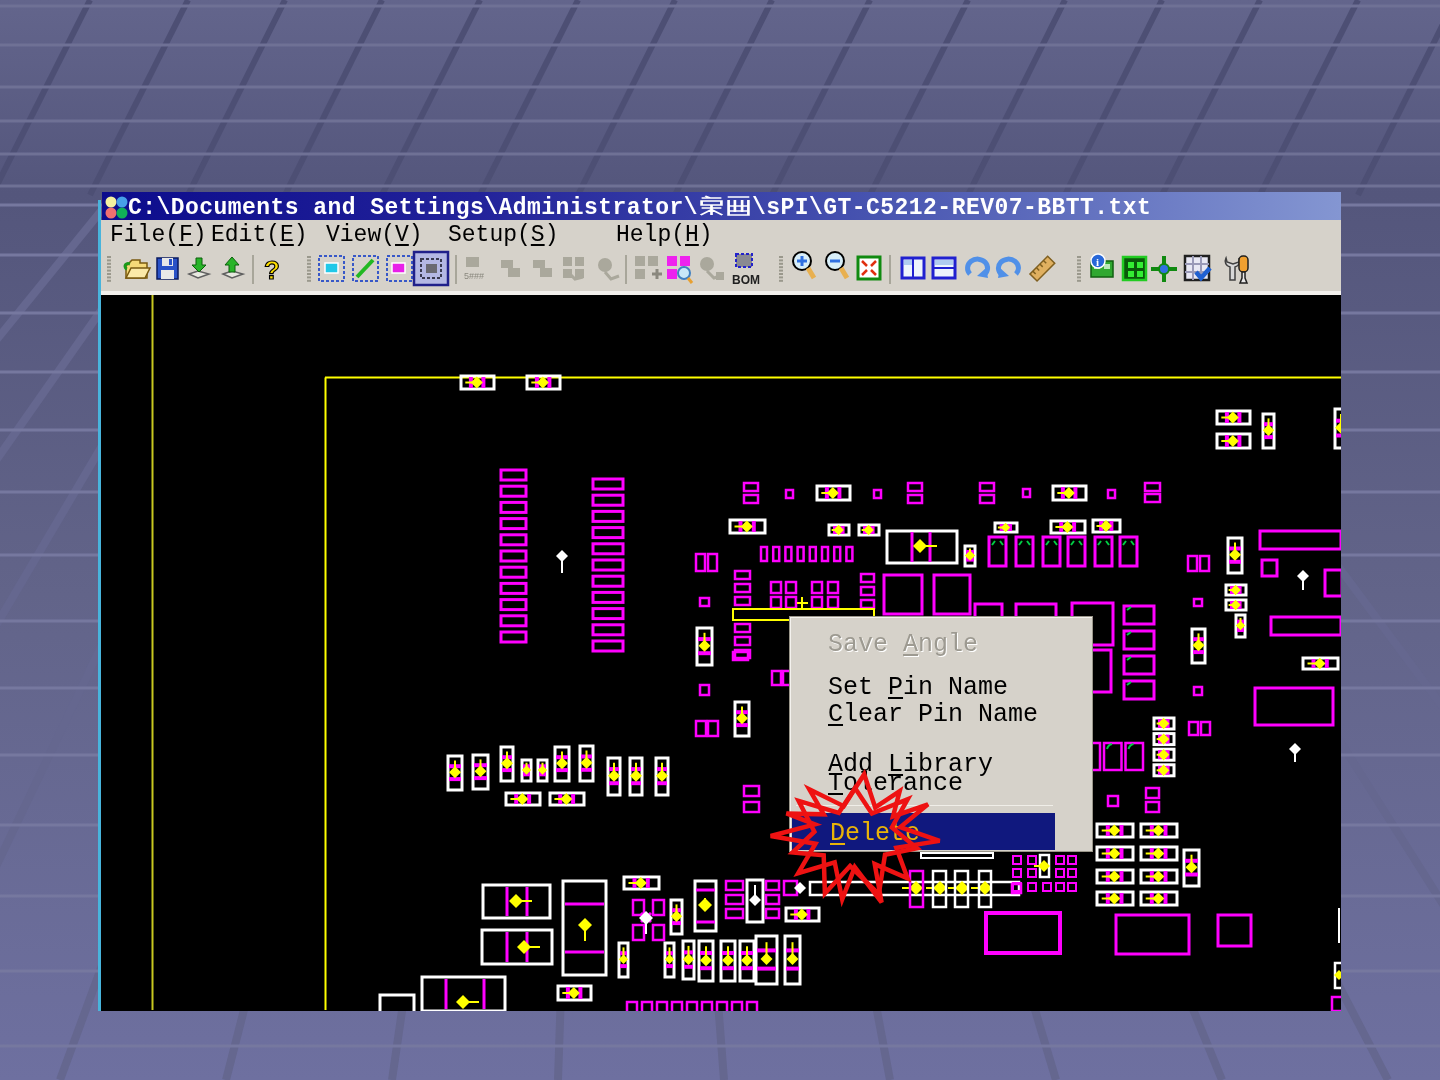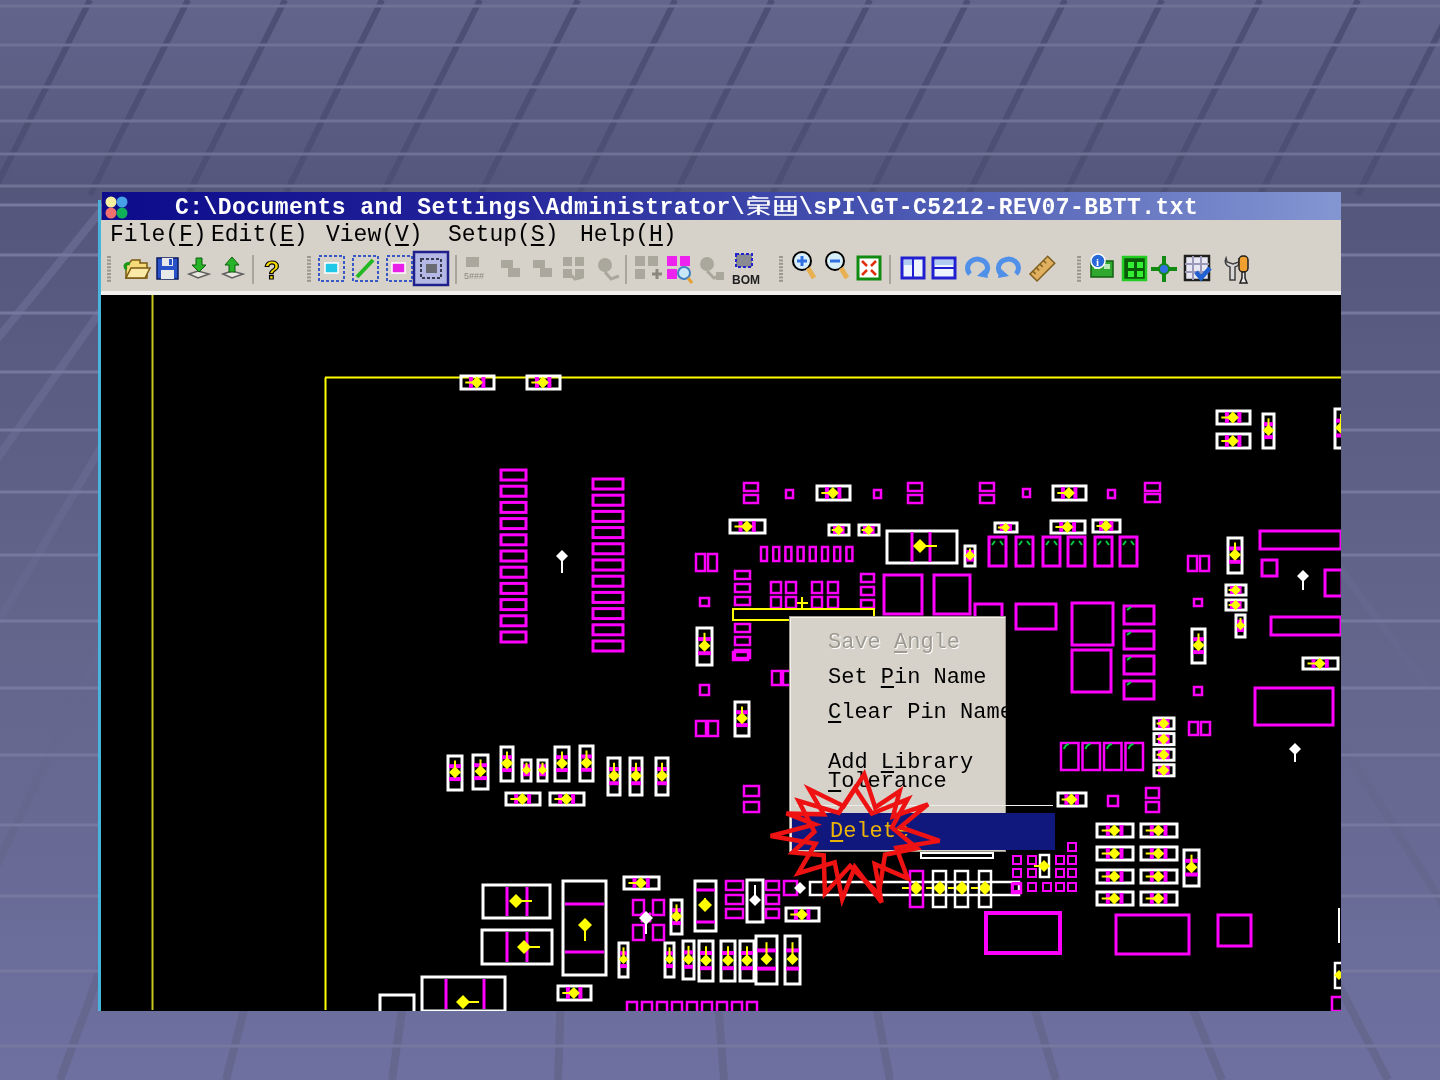--- a/index.html
+++ b/index.html
@@ -1,25 +1,25 @@
 <!DOCTYPE html>
 <html><head><meta charset="utf-8"><style>
 html,body{margin:0;padding:0;width:1440px;height:1080px;overflow:hidden;background:#5c5e84;}
 *{box-sizing:border-box;}
 .abs{position:absolute;}
 body{font-family:"Liberation Mono",monospace;}
 #titlebar{left:102px;top:192px;width:1239px;height:28px;background:linear-gradient(90deg,#0c0c8c 0%,#22229a 30%,#4450ae 60%,#8496d2 100%);}
-#titletext{left:128px;top:195px;width:1240px;height:26px;color:#fff;font-size:23px;font-weight:bold;white-space:nowrap;overflow:hidden;letter-spacing:0.45px;margin-left:47px;}
+#titletext{left:128px;top:195px;width:1240px;height:26px;color:#fff;font-size:23px;font-weight:bold;white-space:nowrap;overflow:hidden;letter-spacing:0.45px;}
 #menubar{left:100px;top:220px;width:1241px;height:28px;background:#d6d2ca;color:#000;font-size:23px;}
 #menubar span{position:absolute;top:2px;}
 #toolbar{left:100px;top:248px;width:1241px;height:43px;background:#d6d2ca;}
 #tbline{left:100px;top:291px;width:1241px;height:4px;background:#f2f0ec;}
 #canvas{left:100px;top:295px;width:1241px;height:716px;background:#000;}
 #leftedge{left:98px;top:200px;width:3px;height:811px;background:#48b4dc;}
-#ctxmenu{left:789px;top:616px;width:217px;height:236px;background:#d6d2ca;border:1px solid #9a968a;box-shadow:inset 1px 1px 0 #f4f2ee;font-size:22px;color:#000;}
+#ctxmenu{left:789px;top:616px;width:304px;height:236px;background:#d6d2ca;border:1px solid #9a968a;box-shadow:inset 1px 1px 0 #f4f2ee;font-size:25px;color:#000;}
 .mi{position:absolute;left:38px;white-space:nowrap;}
 .dis{color:#9d9a91;text-shadow:1px 1px 0 #ffffff;}
 #delbar{position:absolute;left:2px;top:196px;width:263px;height:37px;background:#10187e;}
 #delbar .mi{color:#eab308;top:6px;}
 #sepline{position:absolute;left:6px;top:188px;width:257px;height:1px;background:#9a968a;border-bottom:1px solid #f0eee8;}
 u{text-decoration:underline;text-underline-offset:3px;}
 </style></head><body>
 <svg class="abs" id="bg" width="1440" height="1080" viewBox="0 0 1440 1080" style="left:0;top:0">
 <defs>
       <linearGradient id="bgg" x1="0" y1="0" x2="0" y2="1">
@@ -105,21 +105,21 @@
     </svg><svg width="27" height="22" viewBox="0 0 15 22" style="vertical-align:-3px" preserveAspectRatio="none">
       <g stroke="#fff" stroke-width="1.5" fill="none">
         <path d="M1.5 2 h12 M2 5 v15 h11 v-15 M5.5 5 v12 M9.5 5 v12 M2 11 h11 M2 16 h11"></path>
       </g>
     </svg>\sPI\GT-C5212-REV07-BBTT.txt</div>
 <div class="abs" id="menubar">
 <span style="left:10px">File(<u>F</u>)</span>
 <span style="left:111px">Edit(<u>E</u>)</span>
 <span style="left:226px">View(<u>V</u>)</span>
 <span style="left:348px">Setup(<u>S</u>)</span>
-<span style="left:480px">Help(<u>H</u>)</span>
+<span style="left:516px">Help(<u>H</u>)</span>
 </div>
 <div class="abs" id="toolbar"></div>
 <svg class="abs" id="tbicons" width="1241" height="43" viewBox="0 0 1241 43" style="left:100px;top:248px">
 <rect x="7" y="8.0" width="4" height="2" fill="#9a988c"></rect>
     <rect x="7" y="11.4" width="4" height="2" fill="#9a988c"></rect>
     <rect x="7" y="14.8" width="4" height="2" fill="#9a988c"></rect>
     <rect x="7" y="18.2" width="4" height="2" fill="#9a988c"></rect>
     <rect x="7" y="21.6" width="4" height="2" fill="#9a988c"></rect>
     <rect x="7" y="25.0" width="4" height="2" fill="#9a988c"></rect>
     <rect x="7" y="28.4" width="4" height="2" fill="#9a988c"></rect>
@@ -773,21 +773,21 @@
     <rect x="572.0" y="707.0" width="10.0" height="14.0" fill="none" stroke="#ff00ff" stroke-width="2.5"></rect>
     <rect x="587.0" y="707.0" width="10.0" height="14.0" fill="none" stroke="#ff00ff" stroke-width="2.5"></rect>
     <rect x="602.0" y="707.0" width="10.0" height="14.0" fill="none" stroke="#ff00ff" stroke-width="2.5"></rect>
     <rect x="617.0" y="707.0" width="10.0" height="14.0" fill="none" stroke="#ff00ff" stroke-width="2.5"></rect>
     <rect x="632.0" y="707.0" width="10.0" height="14.0" fill="none" stroke="#ff00ff" stroke-width="2.5"></rect>
     <rect x="647.0" y="707.0" width="10.0" height="14.0" fill="none" stroke="#ff00ff" stroke-width="2.5"></rect>
 </svg>
 <div class="abs" id="leftedge"></div>
 <div class="abs" id="ctxmenu">
 <div class="mi dis" style="top:13px">Save <u>A</u>ngle</div>
-<div class="mi" style="top:48px">Set <u>P</u>in Name</div>
+<div class="mi" style="top:56px">Set <u>P</u>in Name</div>
 <div class="mi" style="top:83px"><u>C</u>lear Pin Name</div>
 <div class="mi" style="top:133px">Add <u>L</u>ibrary</div>
 <div class="mi" style="top:152px"><u>T</u>olerance</div>
 <div id="sepline"></div>
 <div id="delbar">
       <div class="mi"><u>D</u>elete</div>
     </div>
 </div>
 <svg class="abs" id="burst" width="260" height="180" viewBox="0 0 260 180" style="left:740px;top:762px" fill="none" stroke="#ee1212" stroke-width="4.5">
 <polygon points="124.2,12.3 135.2,45.4 159.7,29.1 153.0,54.4 188.0,42.3 160.3,65.1 199.6,78.9 156.3,85.8 167.6,116.3 134.7,102.1 141.6,140.4 114.8,105.1 102.2,137.4 94.7,100.3 58.2,111.2 75.5,81.7 30.7,74.0 74.8,62.3 46.4,51.4 83.8,52.3 69.3,27.3 103.8,44.2"></polygon>

